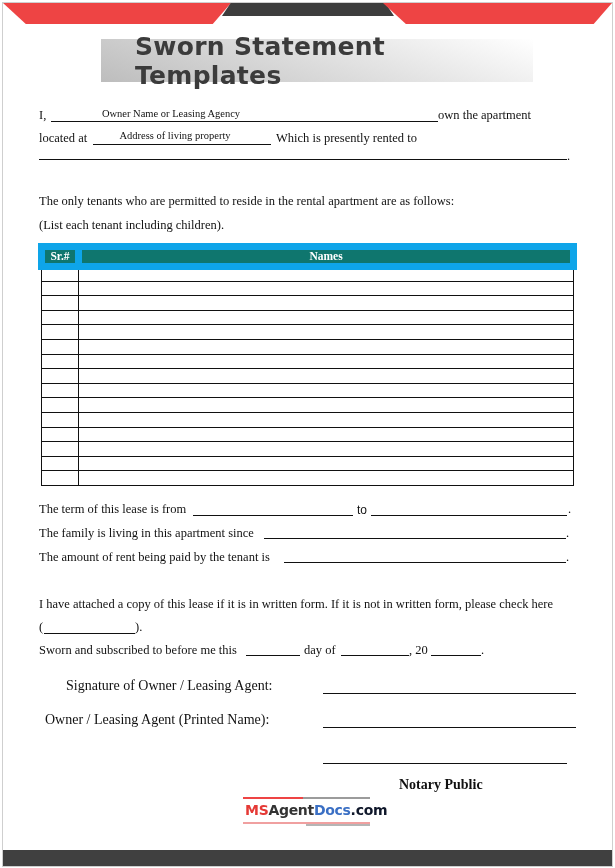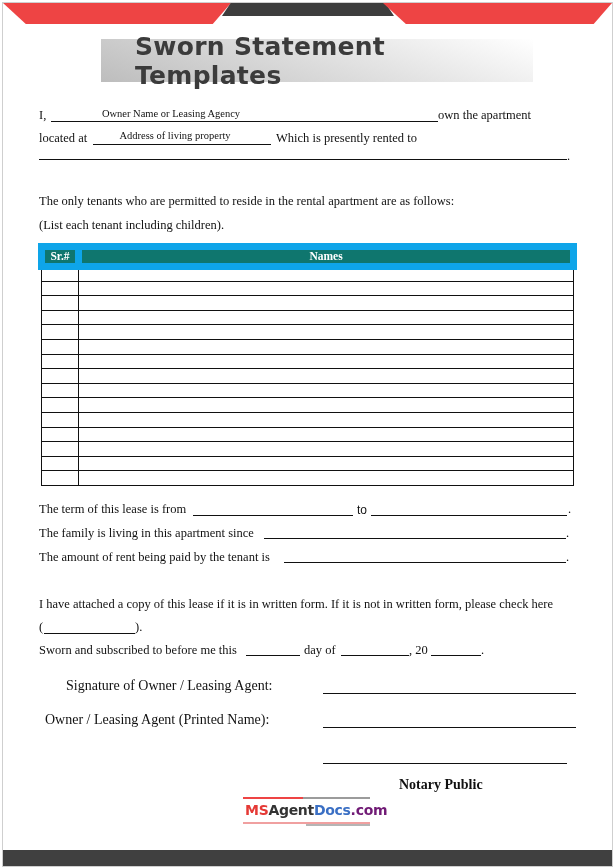--- a/index.html
+++ b/index.html
@@ -177,19 +177,19 @@
 <span class="sig-label" style="left:45px; top:712px;">Owner / Leasing Agent (Printed Name):</span>
 <div class="blank" style="left:323px; top:727px; width:253px;"></div>
 
 <div class="blank" style="left:323px; top:763px; width:244px;"></div>
 <span class="notary">Notary Public</span>
 
 <div class="logo">
   <div class="logo-line-red-top"></div>
   <div class="logo-line-gray-top"></div>
   <div class="logo-text">
-    <span style="color:#e53935">MS</span><span style="color:#333333">Agent</span><span style="color:#3a6fc4">Docs</span><span style="color:#701a75">.com</span>
+    <span style="color:#e53935">MS</span><span style="color:#333333">Agent</span><span style="color:#3a6fc4">Docs</span><span style="color:#0f172a">.com</span>
   </div>
   <div class="logo-line-red-bot"></div>
   <div class="logo-line-gray-bot"></div>
 </div>
 
 <div class="footer-band"></div>
 
 </body></html>

